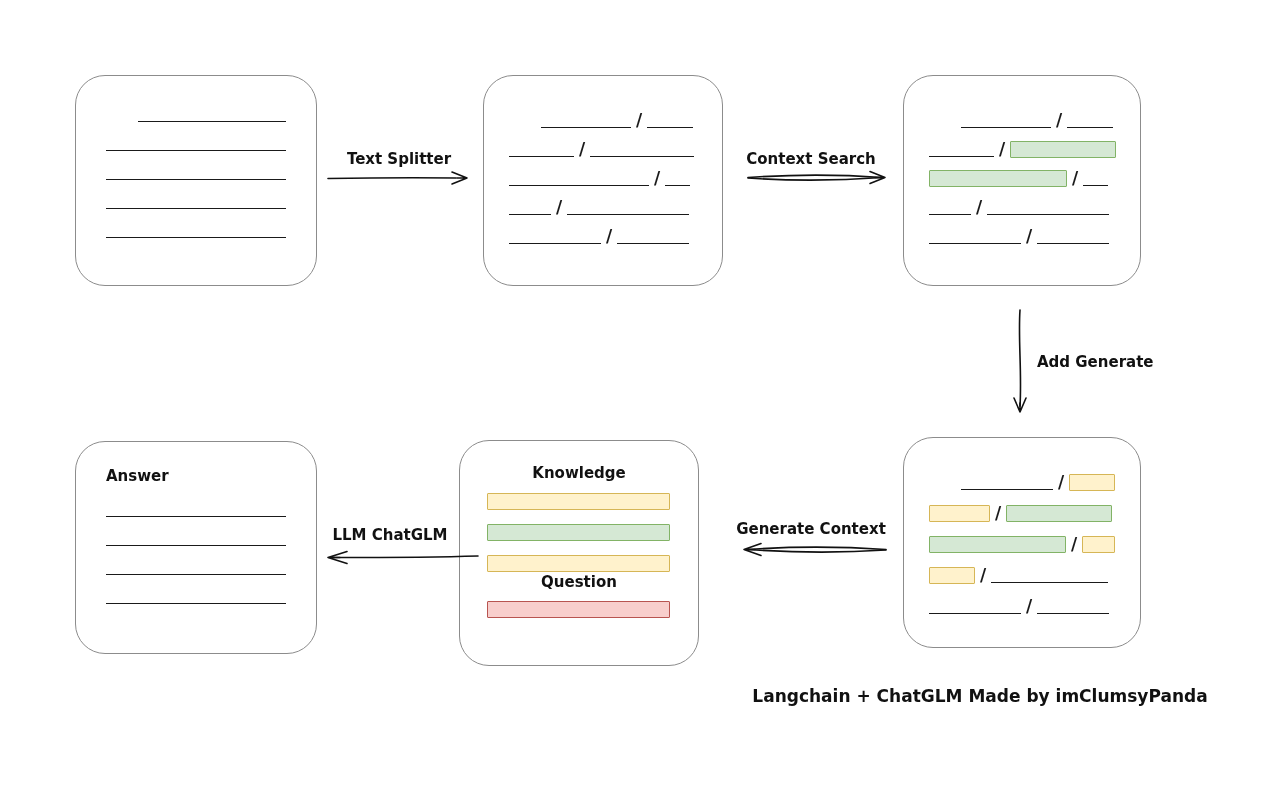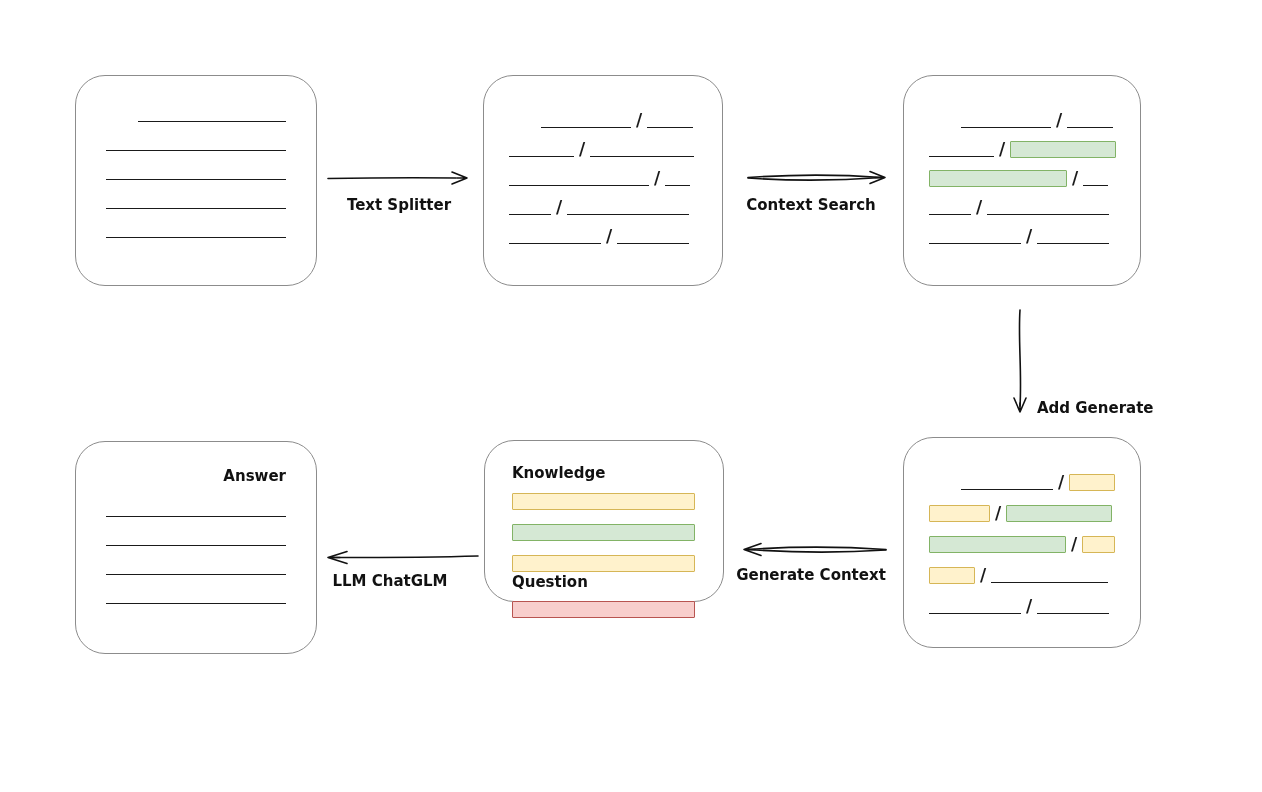--- a/index.html
+++ b/index.html
@@ -20,21 +20,21 @@
   .crows { display:flex; flex-direction:column; }
   .crow { display:flex; align-items:flex-end; height:19px; }
   .seg-line { height:0; border-bottom:1.8px solid var(--line); margin-bottom:1px; }
   .slash { font-size:17px; line-height:18px; font-weight:600; margin:0 5px; color:var(--line); }
   .chunk { height:17px; box-sizing:border-box; border:1.4px solid; border-radius:1px; }
   .chunk.green, .bar.green { background:var(--green-fill); border-color:var(--green-border); }
   .chunk.yellow, .bar.yellow { background:var(--yellow-fill); border-color:var(--yellow-border); }
   .bar.red { background:var(--red-fill); border-color:var(--red-border); }
   .bar { width:183px; height:17px; box-sizing:border-box; border:1.4px solid; border-radius:1px; }
   
-  .label { position:absolute; font-size:15px; font-weight:600; white-space:nowrap; color:#111;margin-top:46px; }
+  .label { position:absolute; font-size:15px; font-weight:600; white-space:nowrap; color:#111; }
   .label.centered { transform:translateX(-50%); }
   .inbox-label { font-size:15px; font-weight:600; line-height:20px; color:#111; }
   .footer-label { position:absolute; transform:translateX(-50%); font-size:17px; font-weight:600; white-space:nowrap; color:#111; }
   .arrow { position:absolute; }
   .arrow path { stroke:#111; stroke-width:1.6; fill:none; stroke-linecap:round; stroke-linejoin:round; }
 </style>
 </head>
 <body>
 
 <div id="canvas">
@@ -132,37 +132,37 @@
           <div class="seg-line" style="width: 117px;"></div>
         </div>
         <div class="crow">
           <div class="seg-line" style="width: 92px;"></div>
           <span class="slash">/</span>
           <div class="seg-line" style="width: 72px;"></div>
         </div>
       </div>
   </div>
 
-  <div class="box" style="left:484px;top:440px;width:240px;height:162px;">
+  <div class="box" style="left:459px;top:440px;width:240px;height:226px;text-align:center;">
     <div style="padding:22px 27px 0;">
       <div class="inbox-label">Knowledge</div>
       <div class="doc-lines" style="margin-top:10px;row-gap:14px;">
           <div class="bar yellow"></div>
           <div class="bar green"></div>
           <div class="bar yellow"></div>
         </div>
       <div class="inbox-label" style="">Question</div>
       <div class="doc-lines" style="margin-top:9px;">
           <div class="bar red"></div>
         </div>
     </div>
   </div>
 
   <div class="box" style="left:75px;top:441px;width:242px;height:213px;">
-    <div style="padding:24px 30px 0;text-align:right;">
+    <div style="padding:24px 30px 0;">
       <div class="inbox-label">Answer</div>
       <div class="doc-lines" style="margin-top:30px;row-gap:28px;">
           <div class="doc-line" style="width: 180px;"></div>
           <div class="doc-line" style="width: 180px;"></div>
           <div class="doc-line" style="width: 180px;"></div>
           <div class="doc-line" style="width: 180px;"></div>
         </div>
     </div>
   </div>
 
@@ -191,14 +191,15 @@
     <path d="M150,10 C 105,13 55,12.5 12,9.5"></path>
     <path d="M25,3.5 L8,9.5 L25,15.5 M19,9.5 L8,9.5"></path>
   </svg>
 
   <div class="label centered" style="left:390px;top:526px;">LLM ChatGLM</div>
   <svg class="arrow" style="left:320px;top:547px;" width="162" height="22" viewBox="0 0 162 22">
     <path d="M158,9 C 110,10.5 60,10.5 14,10.5"></path>
     <path d="M27,4.5 L8,10.5 L27,16.5 M20,10.5 L8,10.5"></path>
   </svg>
 
+  <div class="footer-label" style="left:980px;top:686px;">Langchain + ChatGLM Made by imClumsyPanda</div>
 
 </div>
 
 </body></html>

